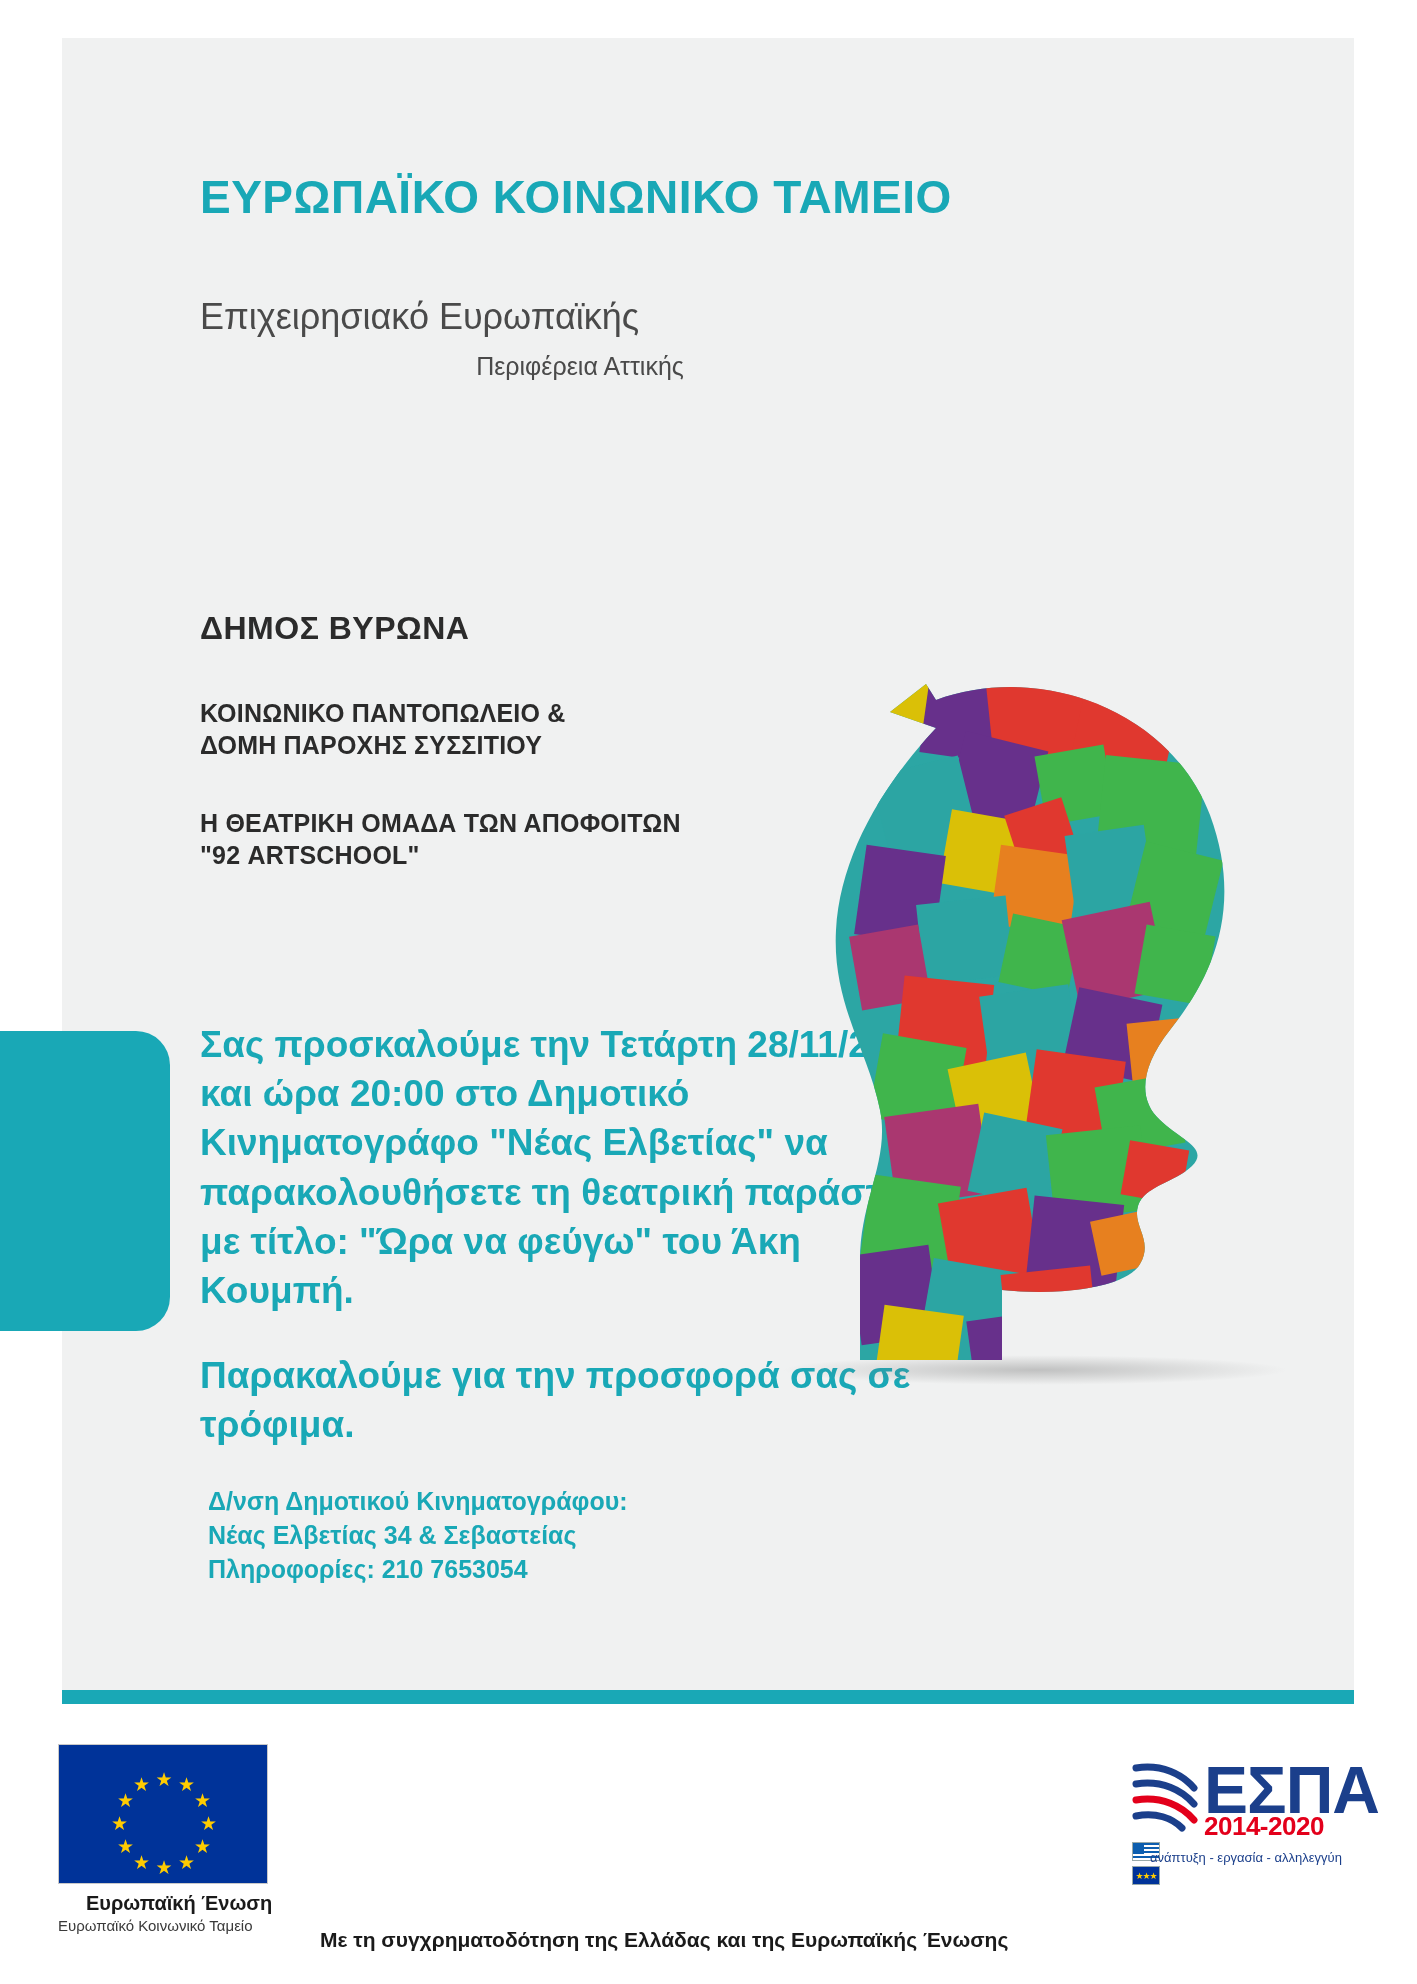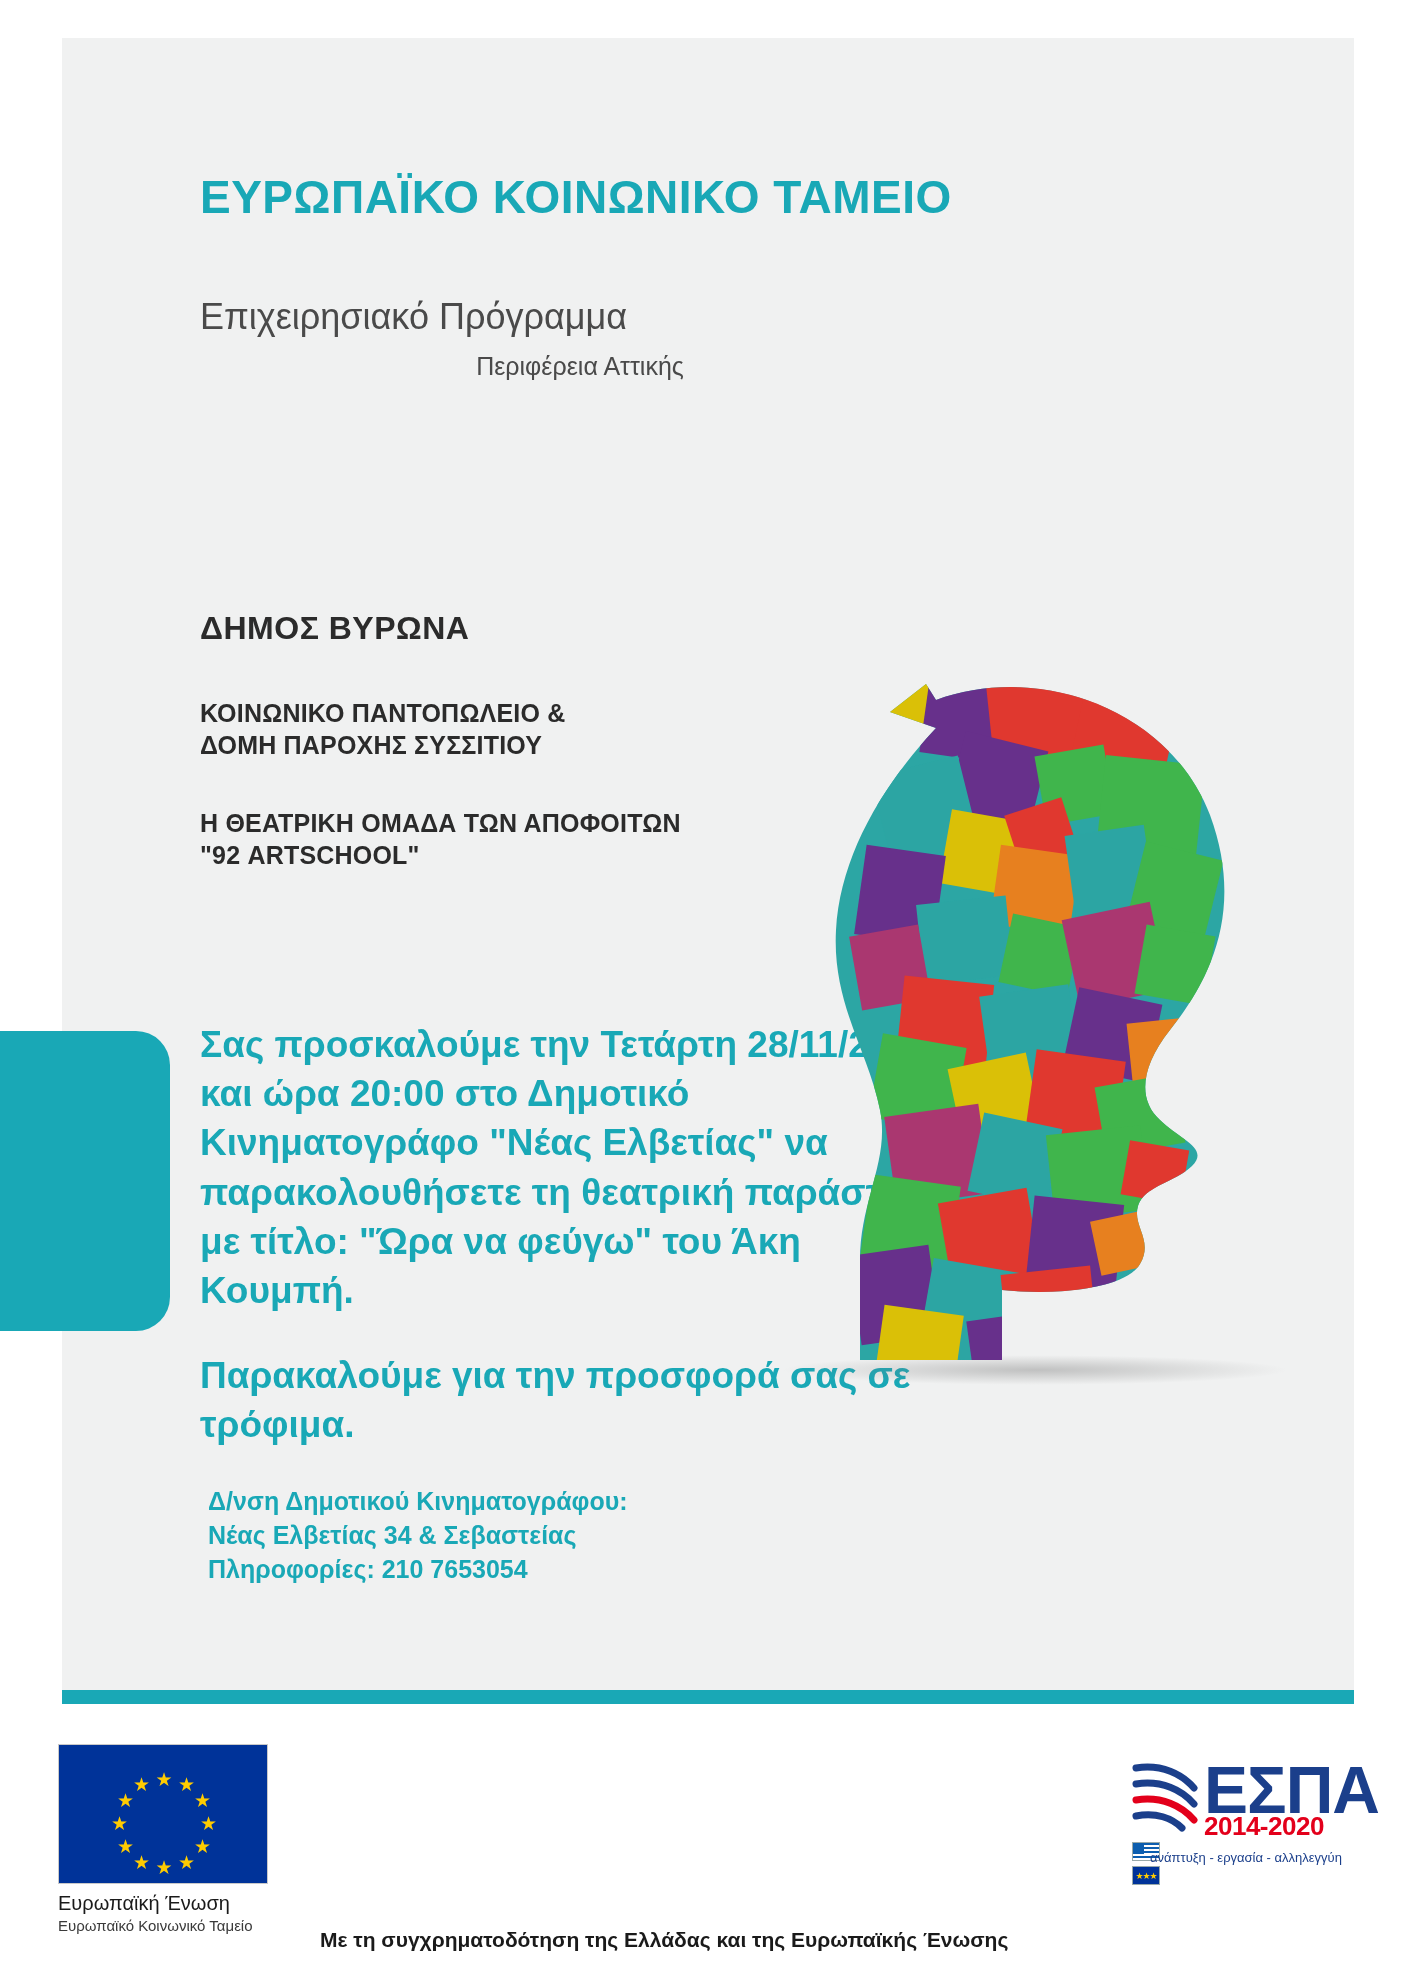--- a/index.html
+++ b/index.html
@@ -165,22 +165,23 @@
     color: #ffcc00;
     font-size: 19px;
     line-height: 19px;
     width: 19px;
     height: 19px;
     text-align: center;
   }
   .eu-caption1 {
     margin-top: 8px;
     font-size: 20px;
-    font-weight: normal;
+    font-weight: bold;
     color: #1a1a1a;
+    margin-left: 28px;
   }
   .eu-caption2 {
     font-size: 15px;
     color: #3a3a3a;
     margin-top: 2px;
   }
   .footer-note {
     position: absolute;
     left: 320px;
     top: 176px;
@@ -261,21 +262,21 @@
 <body>
 
 <div id="poster">
 
   <div class="panel"></div>
   <div class="teal-bar"></div>
   <div class="teal-tab"></div>
 
   <div class="content">
     <h1 class="title">ΕΥΡΩΠΑΪΚΟ ΚΟΙΝΩΝΙΚΟ ΤΑΜΕΙΟ</h1>
-    <p class="subtitle1">Επιχειρησιακό Πρόγραμμα</p>
+    <p class="subtitle1">Επιχειρησιακό Ευρωπαϊκής</p>
     <p class="subtitle2">Περιφέρεια Αττικής</p>
   </div>
 
   <div class="block-org">
     <p class="org-name">ΔΗΜΟΣ ΒΥΡΩΝΑ</p>
     <p class="org-line">
       <span>ΚΟΙΝΩΝΙΚΟ ΠΑΝΤΟΠΩΛΕΙΟ &amp;</span><br>
       <span>ΔΟΜΗ ΠΑΡΟΧΗΣ ΣΥΣΣΙΤΙΟΥ</span>
     </p>
     <p class="org-line">

